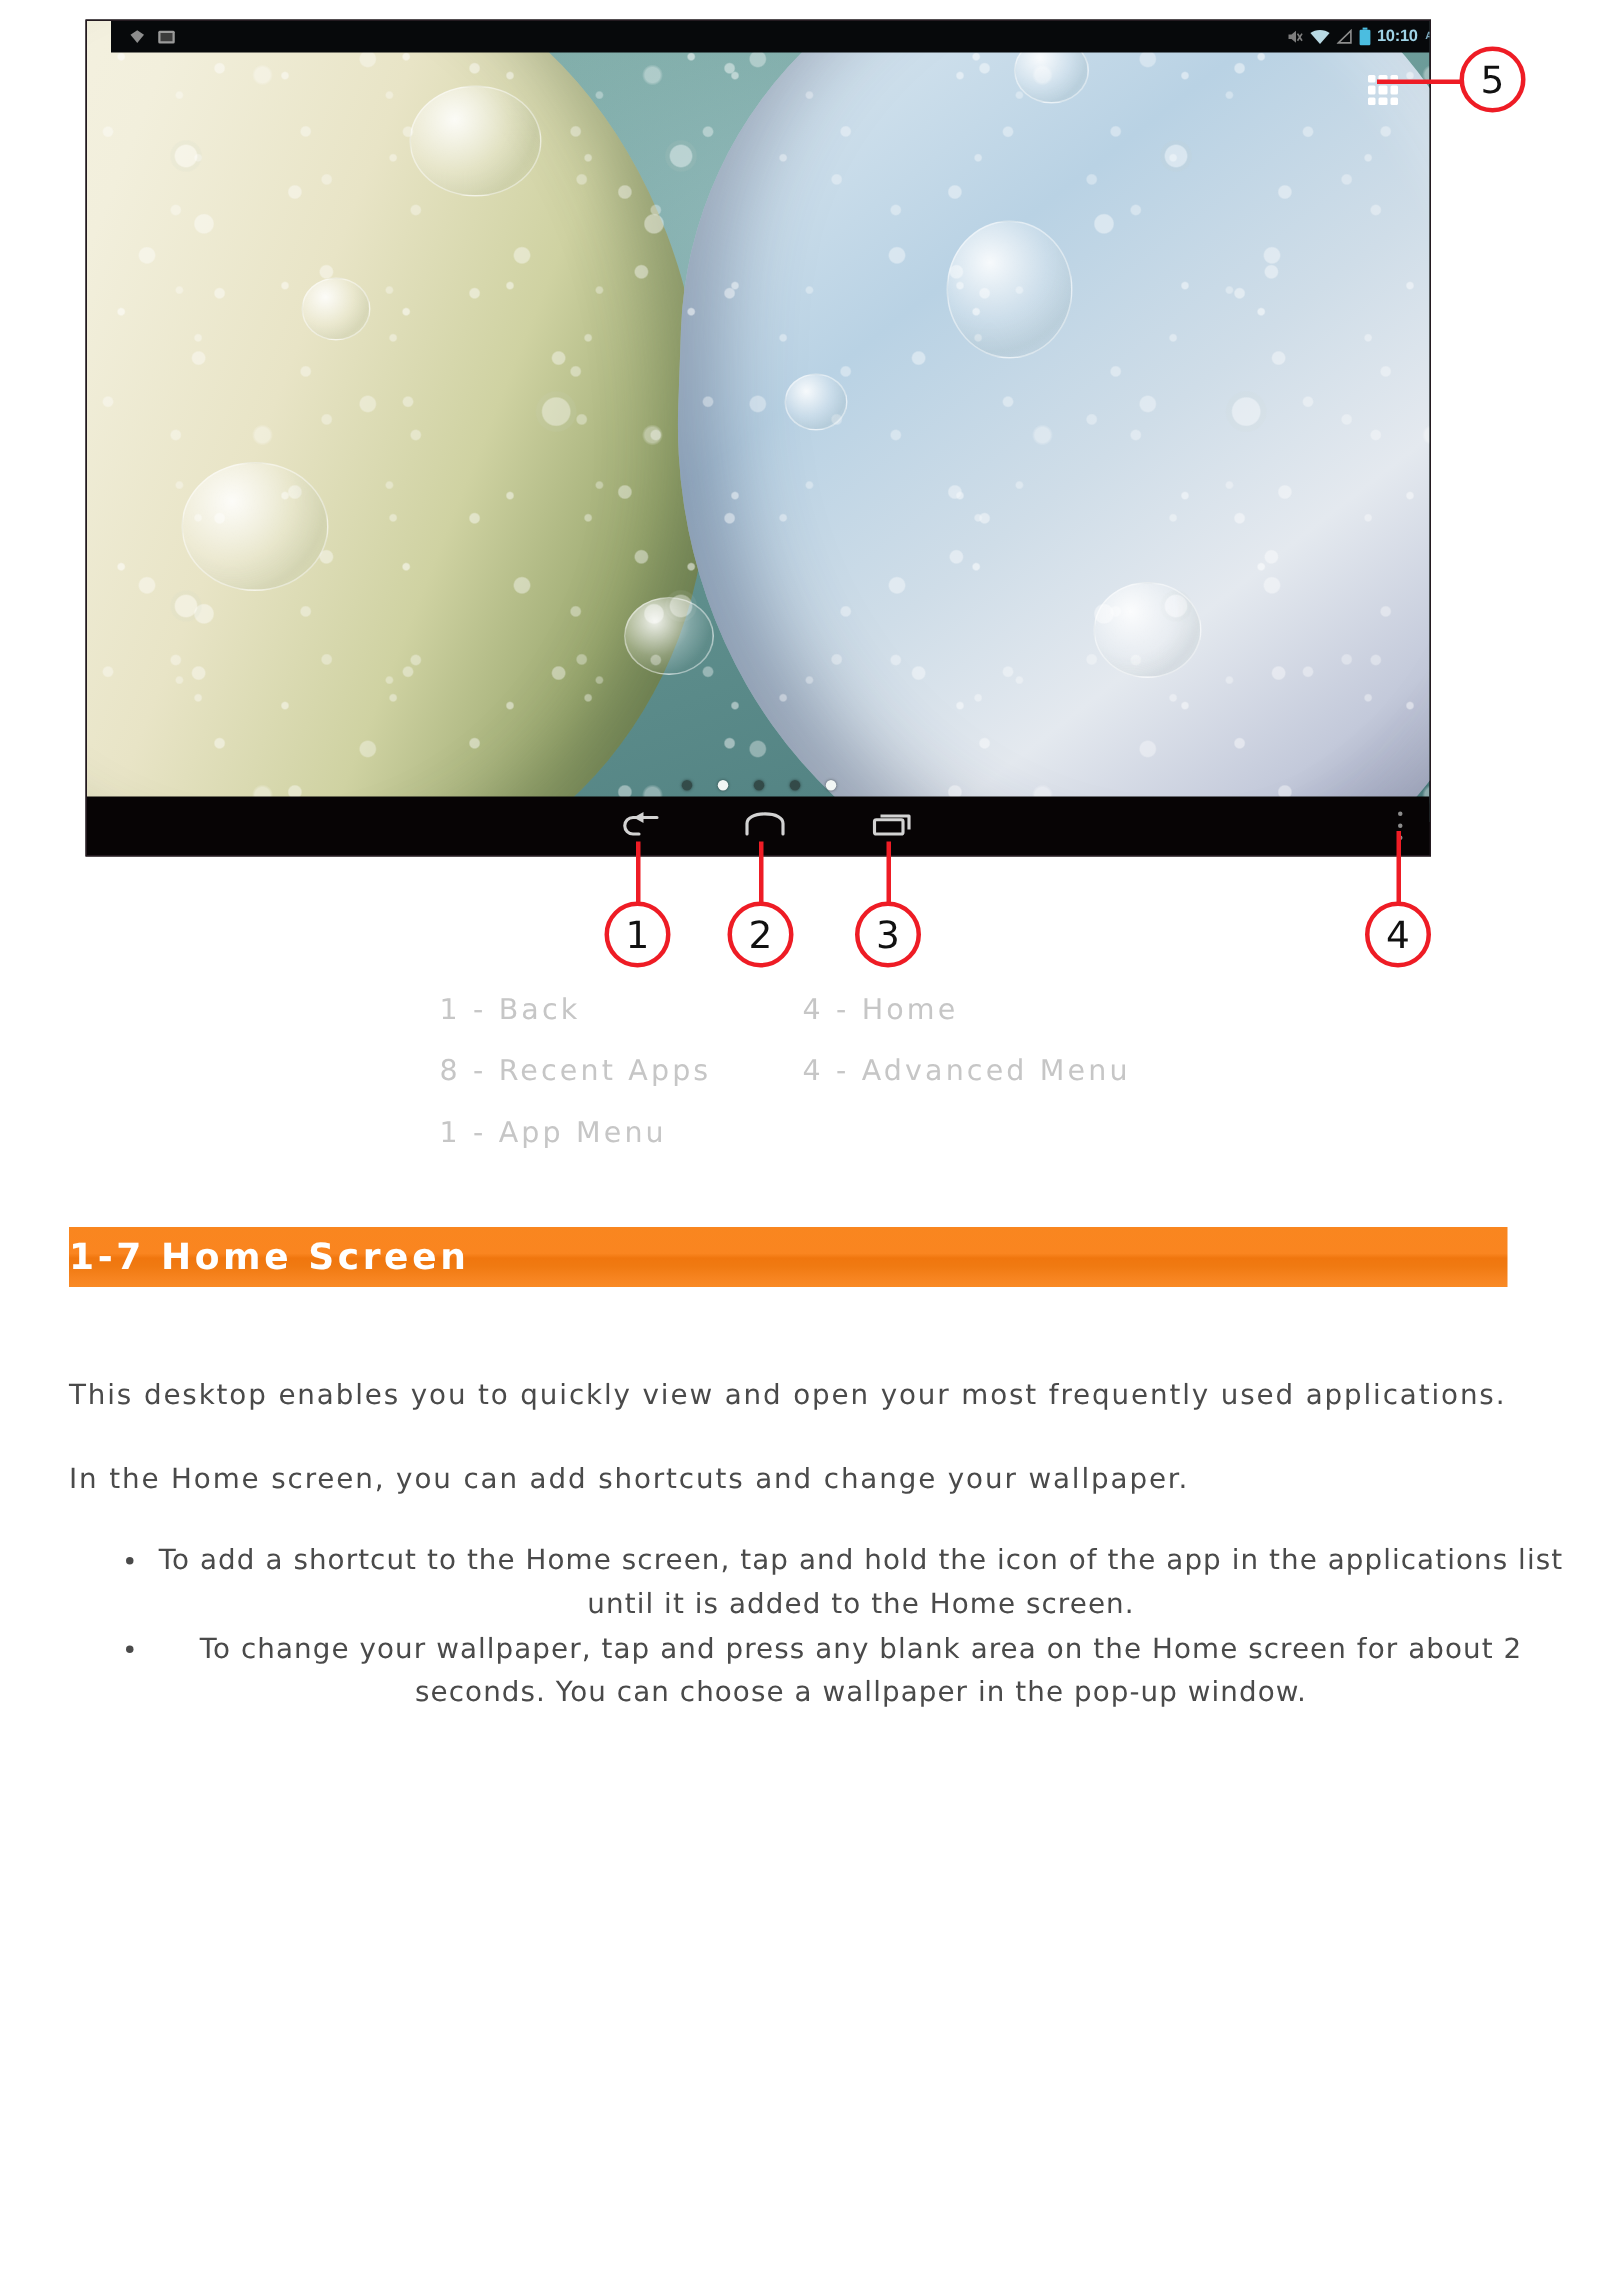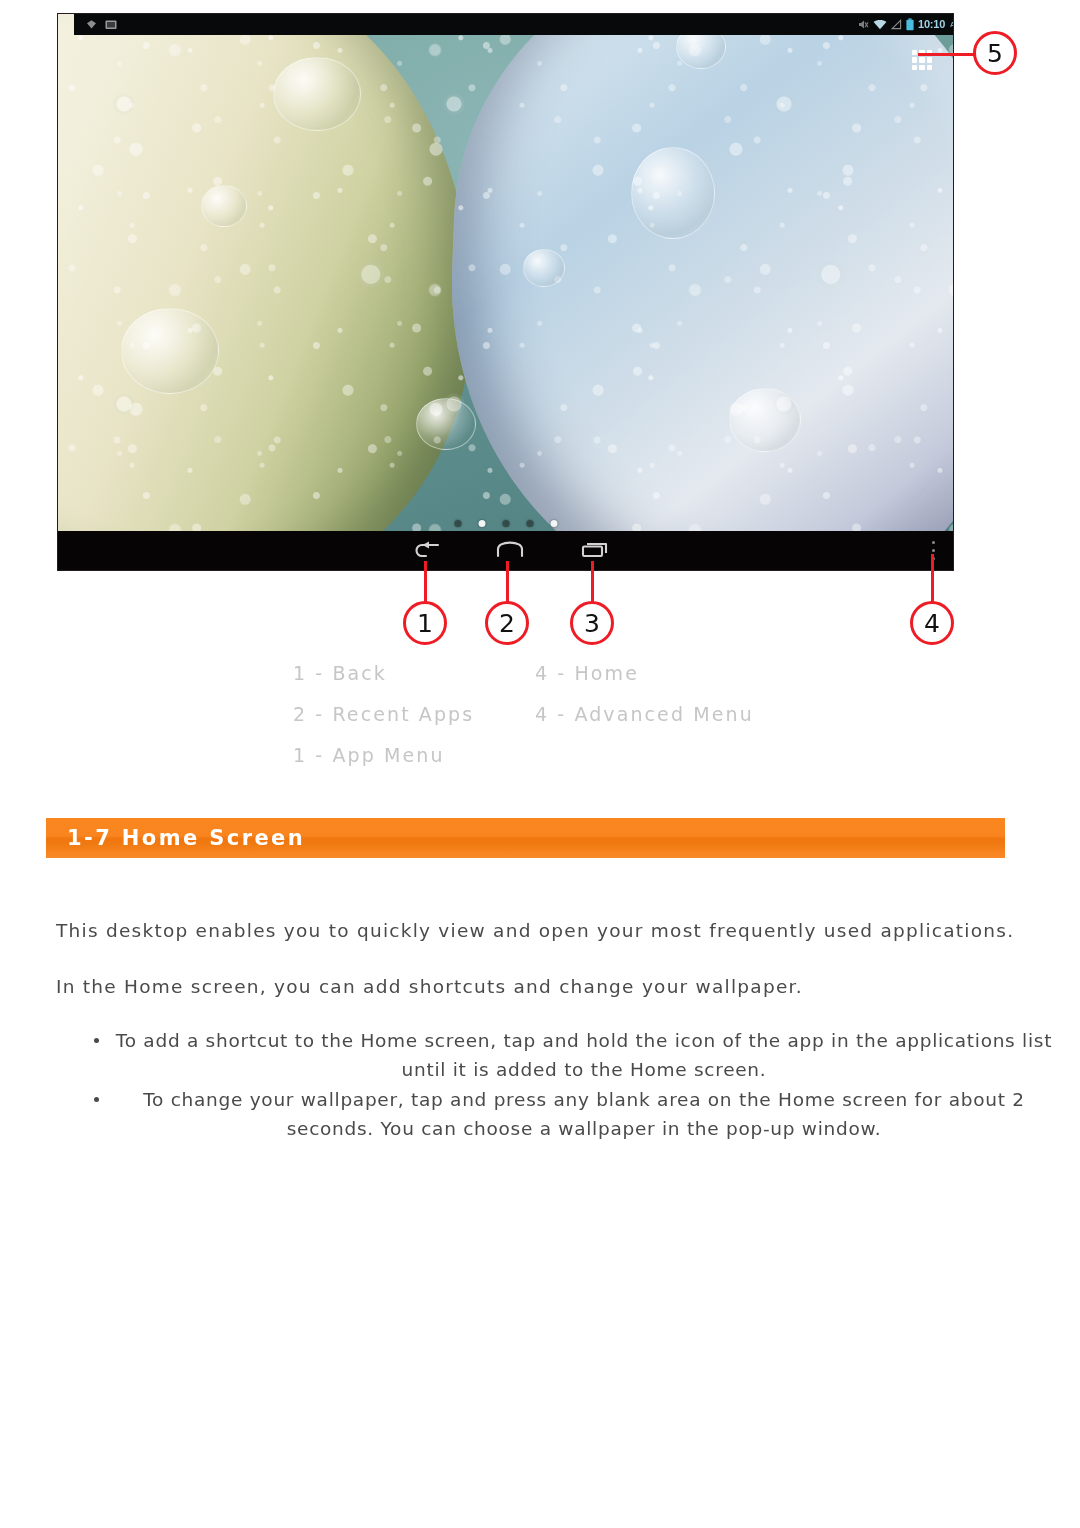--- a/index.html
+++ b/index.html
@@ -300,35 +300,33 @@
       #f0760e 52%,
       #f07a12 66%,
       #f78420 86%,
       #f98a25 100%);
     display: flex;
     align-items: center;
     z-index: 3;
   }
   #section-header-title {
     color: #ffffff;
-    font-size: 21px;
+    font-size: 24px;
     font-weight: bold;
     letter-spacing: 2.4px;
-    padding-left: 21px;
     font-family: "DejaVu Sans", sans-serif;
   }
 
   
   #body-copy {
     position: absolute;
     left: 46px;
     top: 893px;
     width: 990px;
     z-index: 3;
-    margin-left: 10px;
   }
   .para {
     color: #4a4a4a;
     font-size: 18.5px;
     letter-spacing: 1.25px;
     line-height: 38px;
     font-family: "DejaVu Sans", sans-serif;
     white-space: nowrap;
   }
   #bullets {
@@ -468,21 +466,21 @@
   <div class="callout" style="left:910px; top:601px;">4</div>
   <div class="callout" style="left:973px; top:31px;">5</div>
 </div>
 
 <div id="legend">
   <div class="legend-row">
     <div class="legend-cell col1">1 - Back</div>
     <div class="legend-cell">4 - Home</div>
   </div>
   <div class="legend-row">
-    <div class="legend-cell col1">2 - Recent Apps</div>
+    <div class="legend-cell col1">8 - Recent Apps</div>
     <div class="legend-cell">4 - Advanced Menu</div>
   </div>
   <div class="legend-row">
     <div class="legend-cell col1">1 - App Menu</div>
     <div class="legend-cell"></div>
   </div>
 </div>
 
 <div id="section-header">
   <span id="section-header-title">1-7 Home Screen</span>

